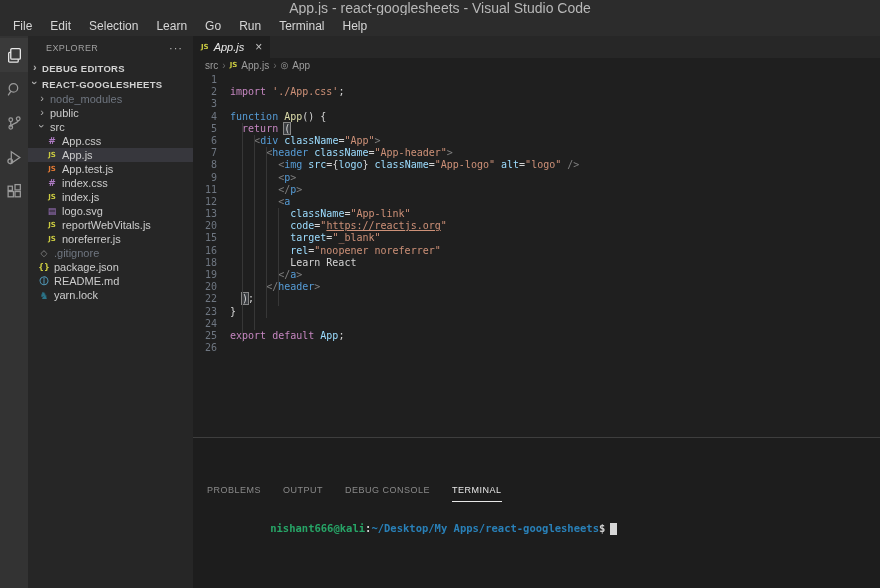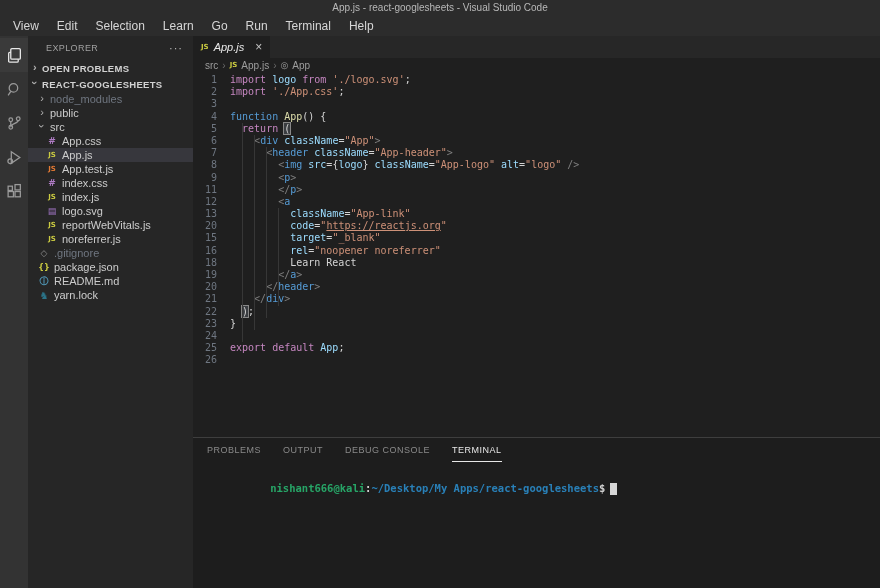--- a/index.html
+++ b/index.html
@@ -2,21 +2,21 @@
 <html><head>
 <meta charset="utf-8">
 <style>
   * { margin:0; padding:0; box-sizing:border-box; }
   html,body { width:880px; height:588px; overflow:hidden; background:#1f1f1f;
               font-family:"Liberation Sans", sans-serif; }
   .window { width:880px; height:588px; display:flex; flex-direction:column; }
 
   
   .titlebar { height:15px; background:#2c2c2c; display:flex; align-items:center; justify-content:center; }
-  .titlebar .title { font-size:10px; color:#b8b8b8; }
+  .titlebar .title { font-size:14px; color:#b8b8b8; }
   .menubar { height:21px; background:#2c2c2c; display:flex; align-items:center; padding-left:4px; }
   .menu-item { font-size:12px; color:#d6d6d6; padding:2px 9px; border-radius:3px; }
 
   
   .main { flex:1; display:flex; min-height:0; }
 
   .activitybar { width:28px; background:#333333; display:flex; flex-direction:column; align-items:center; padding-top:2px; }
   .act-cell { width:28px; height:34px; display:flex; align-items:center; justify-content:center; color:#9a9a9a; }
   .act-cell.active { color:#e8e8e8; background:#3a3a3a; }
   .act-cell svg { width:17px; height:17px; stroke:currentColor; fill:none; stroke-width:1.2; }
@@ -54,38 +54,38 @@
   .ln { width:24px; text-align:right; color:#6e7681; flex:0 0 24px; margin-right:13px; }
   .lt { white-space:pre; }
   .tok-k { color:#c586c0; } .tok-t { color:#569cd6; } .tok-f { color:#dcdcaa; }
   .tok-v { color:#9cdcfe; } .tok-s { color:#ce9178; } .tok-b { color:#808080; }
   .tok-w { color:#d4d4d4; }
   .tok-u { color:#ce9178; text-decoration:underline; }
   .tok-x { color:#d4d4d4; outline:1px solid #888; background:#3a3d41; }
   .guide { position:absolute; width:1px; background:#373737; }
 
   .panel { height:151px; border-top:1px solid #3e3e3e; background:#1d1d1d; }
-  .panel-tabs { height:24px; display:flex; align-items:center; padding-left:14px; gap:22px; }
+  .panel-tabs { height:24px; display:flex; align-items:center; padding-left:14px; gap:22px;margin-top:40px; }
   .panel-tab { font-size:9px; letter-spacing:.5px; color:#8a8a8a; height:24px; display:flex; align-items:center; }
   .panel-tab.active { color:#e7e7e7; border-bottom:1px solid #e7e7e7; }
   .terminal { padding:8px 8px 0 14px; font-family:"DejaVu Sans Mono", monospace; font-size:10.5px; font-weight:bold; white-space:pre; }
   .t-user { color:#27a567; } .t-path { color:#2980b8; } .t-plain { color:#cfcfcf; }
   .t-cursor { display:inline-block; width:7px; height:12px; background:#d7d7d7; margin-left:5px; vertical-align:middle; }
 </style>
 </head>
 <body>
 
 <div class="window">
 
   <div class="titlebar">
     <span class="title">App.js - react-googlesheets - Visual Studio Code</span>
   </div>
 
   <div class="menubar" id="menubar">
-      <span class="menu-item">View</span>
+      <span class="menu-item">File</span>
       <span class="menu-item">Edit</span>
       <span class="menu-item">Selection</span>
       <span class="menu-item">Learn</span>
       <span class="menu-item">Go</span>
       <span class="menu-item">Run</span>
       <span class="menu-item">Terminal</span>
       <span class="menu-item">Help</span>
     </div>
 
   <div class="main">
@@ -127,21 +127,21 @@
       </div>
     </div>
 
     <div class="sidebar">
       <div class="sidebar-header">
         <span class="sidebar-title">EXPLORER</span>
         <span class="dots">···</span>
       </div>
       <div class="section">
         <span class="chev">›</span>
-        <span>OPEN PROBLEMS</span>
+        <span>DEBUG EDITORS</span>
       </div>
       <div class="section">
         <span class="chev down">›</span>
         <span>REACT-GOOGLESHEETS</span>
       </div>
       <div id="tree">
           <div class="tree-row dim" style="padding-left: 10px;">
             <span class="chev">›</span>
             <span class="lbl">node_modules</span>
           </div>
@@ -218,39 +218,38 @@
         <span>src</span>
         <span class="bc-sep">›</span>
         <span class="js-badge">JS</span>
         <span>App.js</span>
         <span class="bc-sep">›</span>
         <span class="bc-sym">◎</span>
         <span>App</span>
       </div>
 
       <div class="code" id="code">
-          <div class="cl"><span class="ln">1</span><span class="lt"><span class="tok-k">import </span><span class="tok-v">logo</span><span class="tok-w"> </span><span class="tok-k">from</span><span class="tok-w"> </span><span class="tok-s">'./logo.svg'</span><span class="tok-w">;</span></span></div>
+          <div class="cl"><span class="ln">1</span></div>
           <div class="cl"><span class="ln">2</span><span class="lt"><span class="tok-k">import </span><span class="tok-s">'./App.css'</span><span class="tok-w">;</span></span></div>
           <div class="cl"><span class="ln">3</span><span class="lt"></span></div>
           <div class="cl"><span class="ln">4</span><span class="lt"><span class="tok-t">function </span><span class="tok-f">App</span><span class="tok-w">() {</span></span></div>
           <div class="cl"><span class="ln">5</span><span class="lt"><span class="tok-w">  </span><span class="tok-k">return</span><span class="tok-w"> </span><span class="tok-x">(</span></span></div>
           <div class="cl"><span class="ln">6</span><span class="lt"><span class="tok-w">    </span><span class="tok-b">&lt;</span><span class="tok-t">div</span><span class="tok-w"> </span><span class="tok-v">className</span><span class="tok-w">=</span><span class="tok-s">"App"</span><span class="tok-b">&gt;</span></span></div>
           <div class="cl"><span class="ln">7</span><span class="lt"><span class="tok-w">      </span><span class="tok-b">&lt;</span><span class="tok-t">header</span><span class="tok-w"> </span><span class="tok-v">className</span><span class="tok-w">=</span><span class="tok-s">"App-header"</span><span class="tok-b">&gt;</span></span></div>
           <div class="cl"><span class="ln">8</span><span class="lt"><span class="tok-w">        </span><span class="tok-b">&lt;</span><span class="tok-t">img</span><span class="tok-w"> </span><span class="tok-v">src</span><span class="tok-w">={</span><span class="tok-v">logo</span><span class="tok-w">} </span><span class="tok-v">className</span><span class="tok-w">=</span><span class="tok-s">"App-logo"</span><span class="tok-w"> </span><span class="tok-v">alt</span><span class="tok-w">=</span><span class="tok-s">"logo"</span><span class="tok-w"> </span><span class="tok-b">/&gt;</span></span></div>
           <div class="cl"><span class="ln">9</span><span class="lt"><span class="tok-w">        </span><span class="tok-b">&lt;</span><span class="tok-t">p</span><span class="tok-b">&gt;</span></span></div>
           <div class="cl"><span class="ln">11</span><span class="lt"><span class="tok-w">        </span><span class="tok-b">&lt;/</span><span class="tok-t">p</span><span class="tok-b">&gt;</span></span></div>
           <div class="cl"><span class="ln">12</span><span class="lt"><span class="tok-w">        </span><span class="tok-b">&lt;</span><span class="tok-t">a</span></span></div>
           <div class="cl"><span class="ln">13</span><span class="lt"><span class="tok-w">          </span><span class="tok-v">className</span><span class="tok-w">=</span><span class="tok-s">"App-link"</span></span></div>
           <div class="cl"><span class="ln">20</span><span class="lt"><span class="tok-w">          </span><span class="tok-v">code</span><span class="tok-w">=</span><span class="tok-s">"</span><span class="tok-u">https://reactjs.org</span><span class="tok-s">"</span></span></div>
           <div class="cl"><span class="ln">15</span><span class="lt"><span class="tok-w">          </span><span class="tok-v">target</span><span class="tok-w">=</span><span class="tok-s">"_blank"</span></span></div>
           <div class="cl"><span class="ln">16</span><span class="lt"><span class="tok-w">          </span><span class="tok-v">rel</span><span class="tok-w">=</span><span class="tok-s">"noopener noreferrer"</span></span></div>
           <div class="cl"><span class="ln">18</span><span class="lt"><span class="tok-w">          Learn React</span></span></div>
           <div class="cl"><span class="ln">19</span><span class="lt"><span class="tok-w">        </span><span class="tok-b">&lt;/</span><span class="tok-t">a</span><span class="tok-b">&gt;</span></span></div>
           <div class="cl"><span class="ln">20</span><span class="lt"><span class="tok-w">      </span><span class="tok-b">&lt;/</span><span class="tok-t">header</span><span class="tok-b">&gt;</span></span></div>
-          <div class="cl"><span class="ln">21</span><span class="lt"><span class="tok-w">    </span><span class="tok-b">&lt;/</span><span class="tok-t">div</span><span class="tok-b">&gt;</span></span></div>
           <div class="cl"><span class="ln">22</span><span class="lt"><span class="tok-w">  </span><span class="tok-x">)</span><span class="tok-w">;</span></span></div>
           <div class="cl"><span class="ln">23</span><span class="lt"><span class="tok-w">}</span></span></div>
           <div class="cl"><span class="ln">24</span><span class="lt"></span></div>
           <div class="cl"><span class="ln">25</span><span class="lt"><span class="tok-k">export </span><span class="tok-k">default </span><span class="tok-v">App</span><span class="tok-w">;</span></span></div>
           <div class="cl"><span class="ln">26</span><span class="lt"></span></div>
           <div class="guide" style="left: 49.04px; top: 50.8px; height: 219.6px;"></div>
           <div class="guide" style="left: 61.08px; top: 63px; height: 195.2px;"></div>
           <div class="guide" style="left: 73.12px; top: 75.2px; height: 170.8px;"></div>
           <div class="guide" style="left: 85.16px; top: 136.2px; height: 97.6px;"></div>
         </div>

